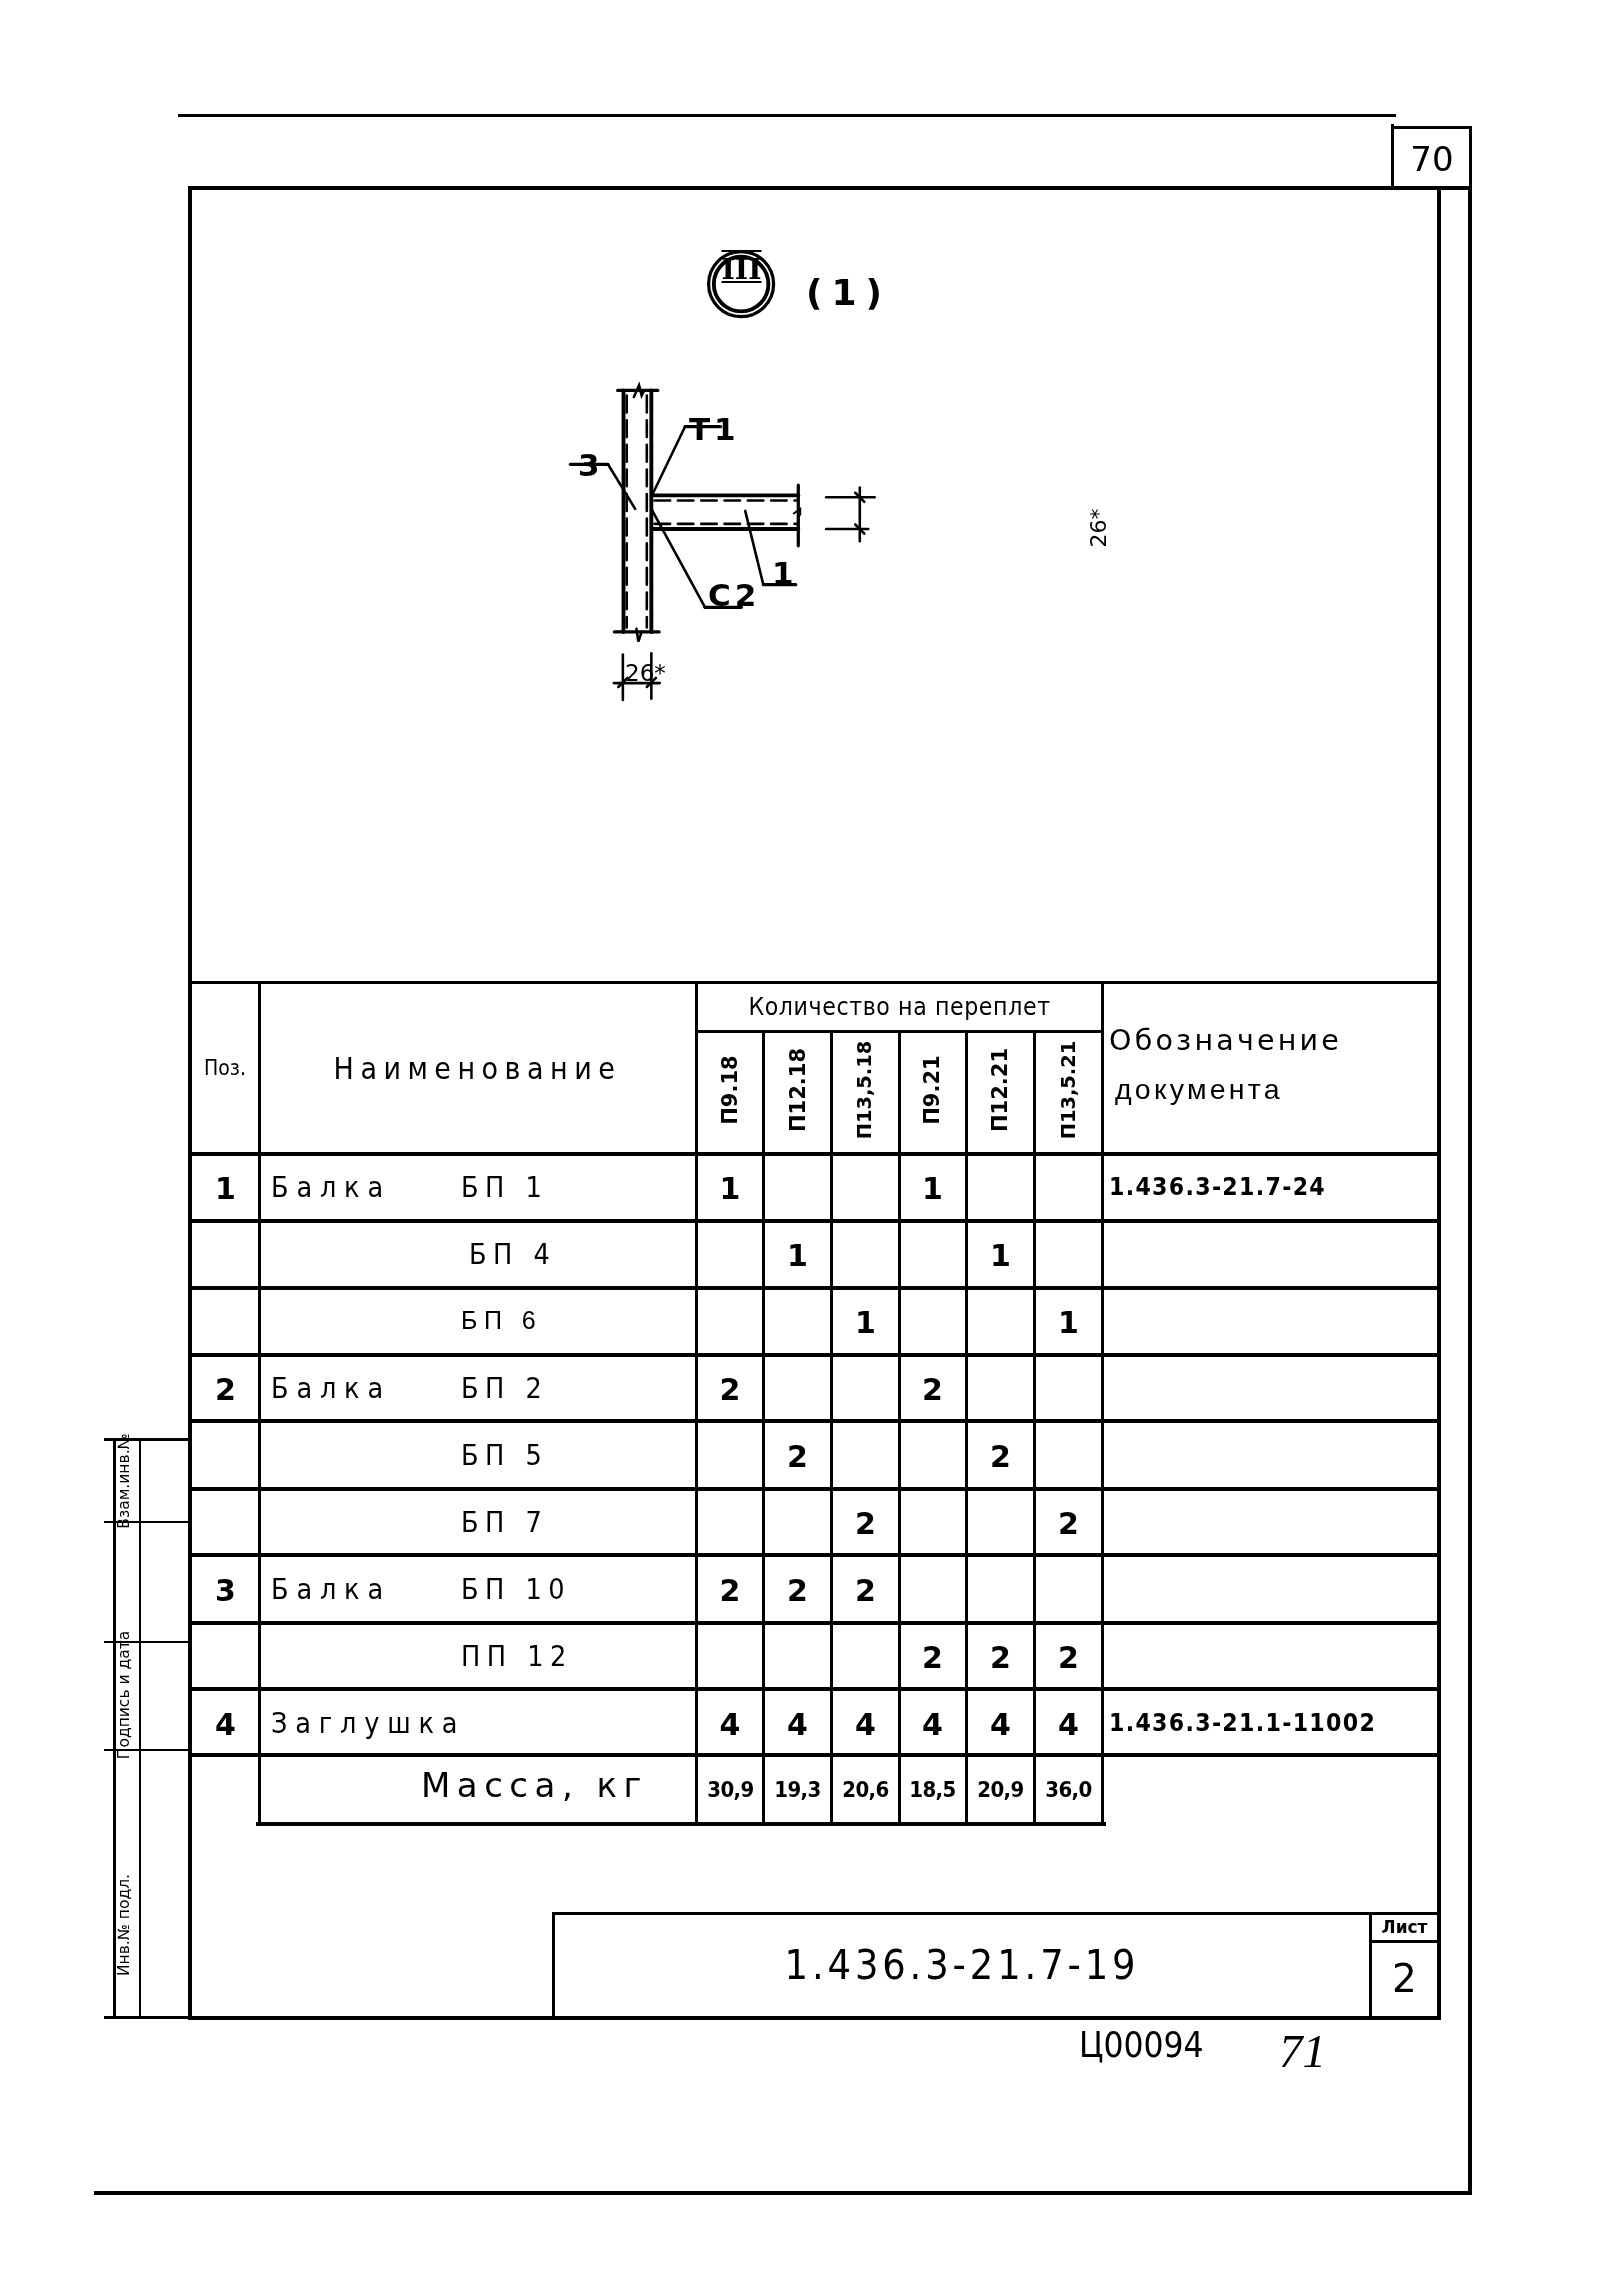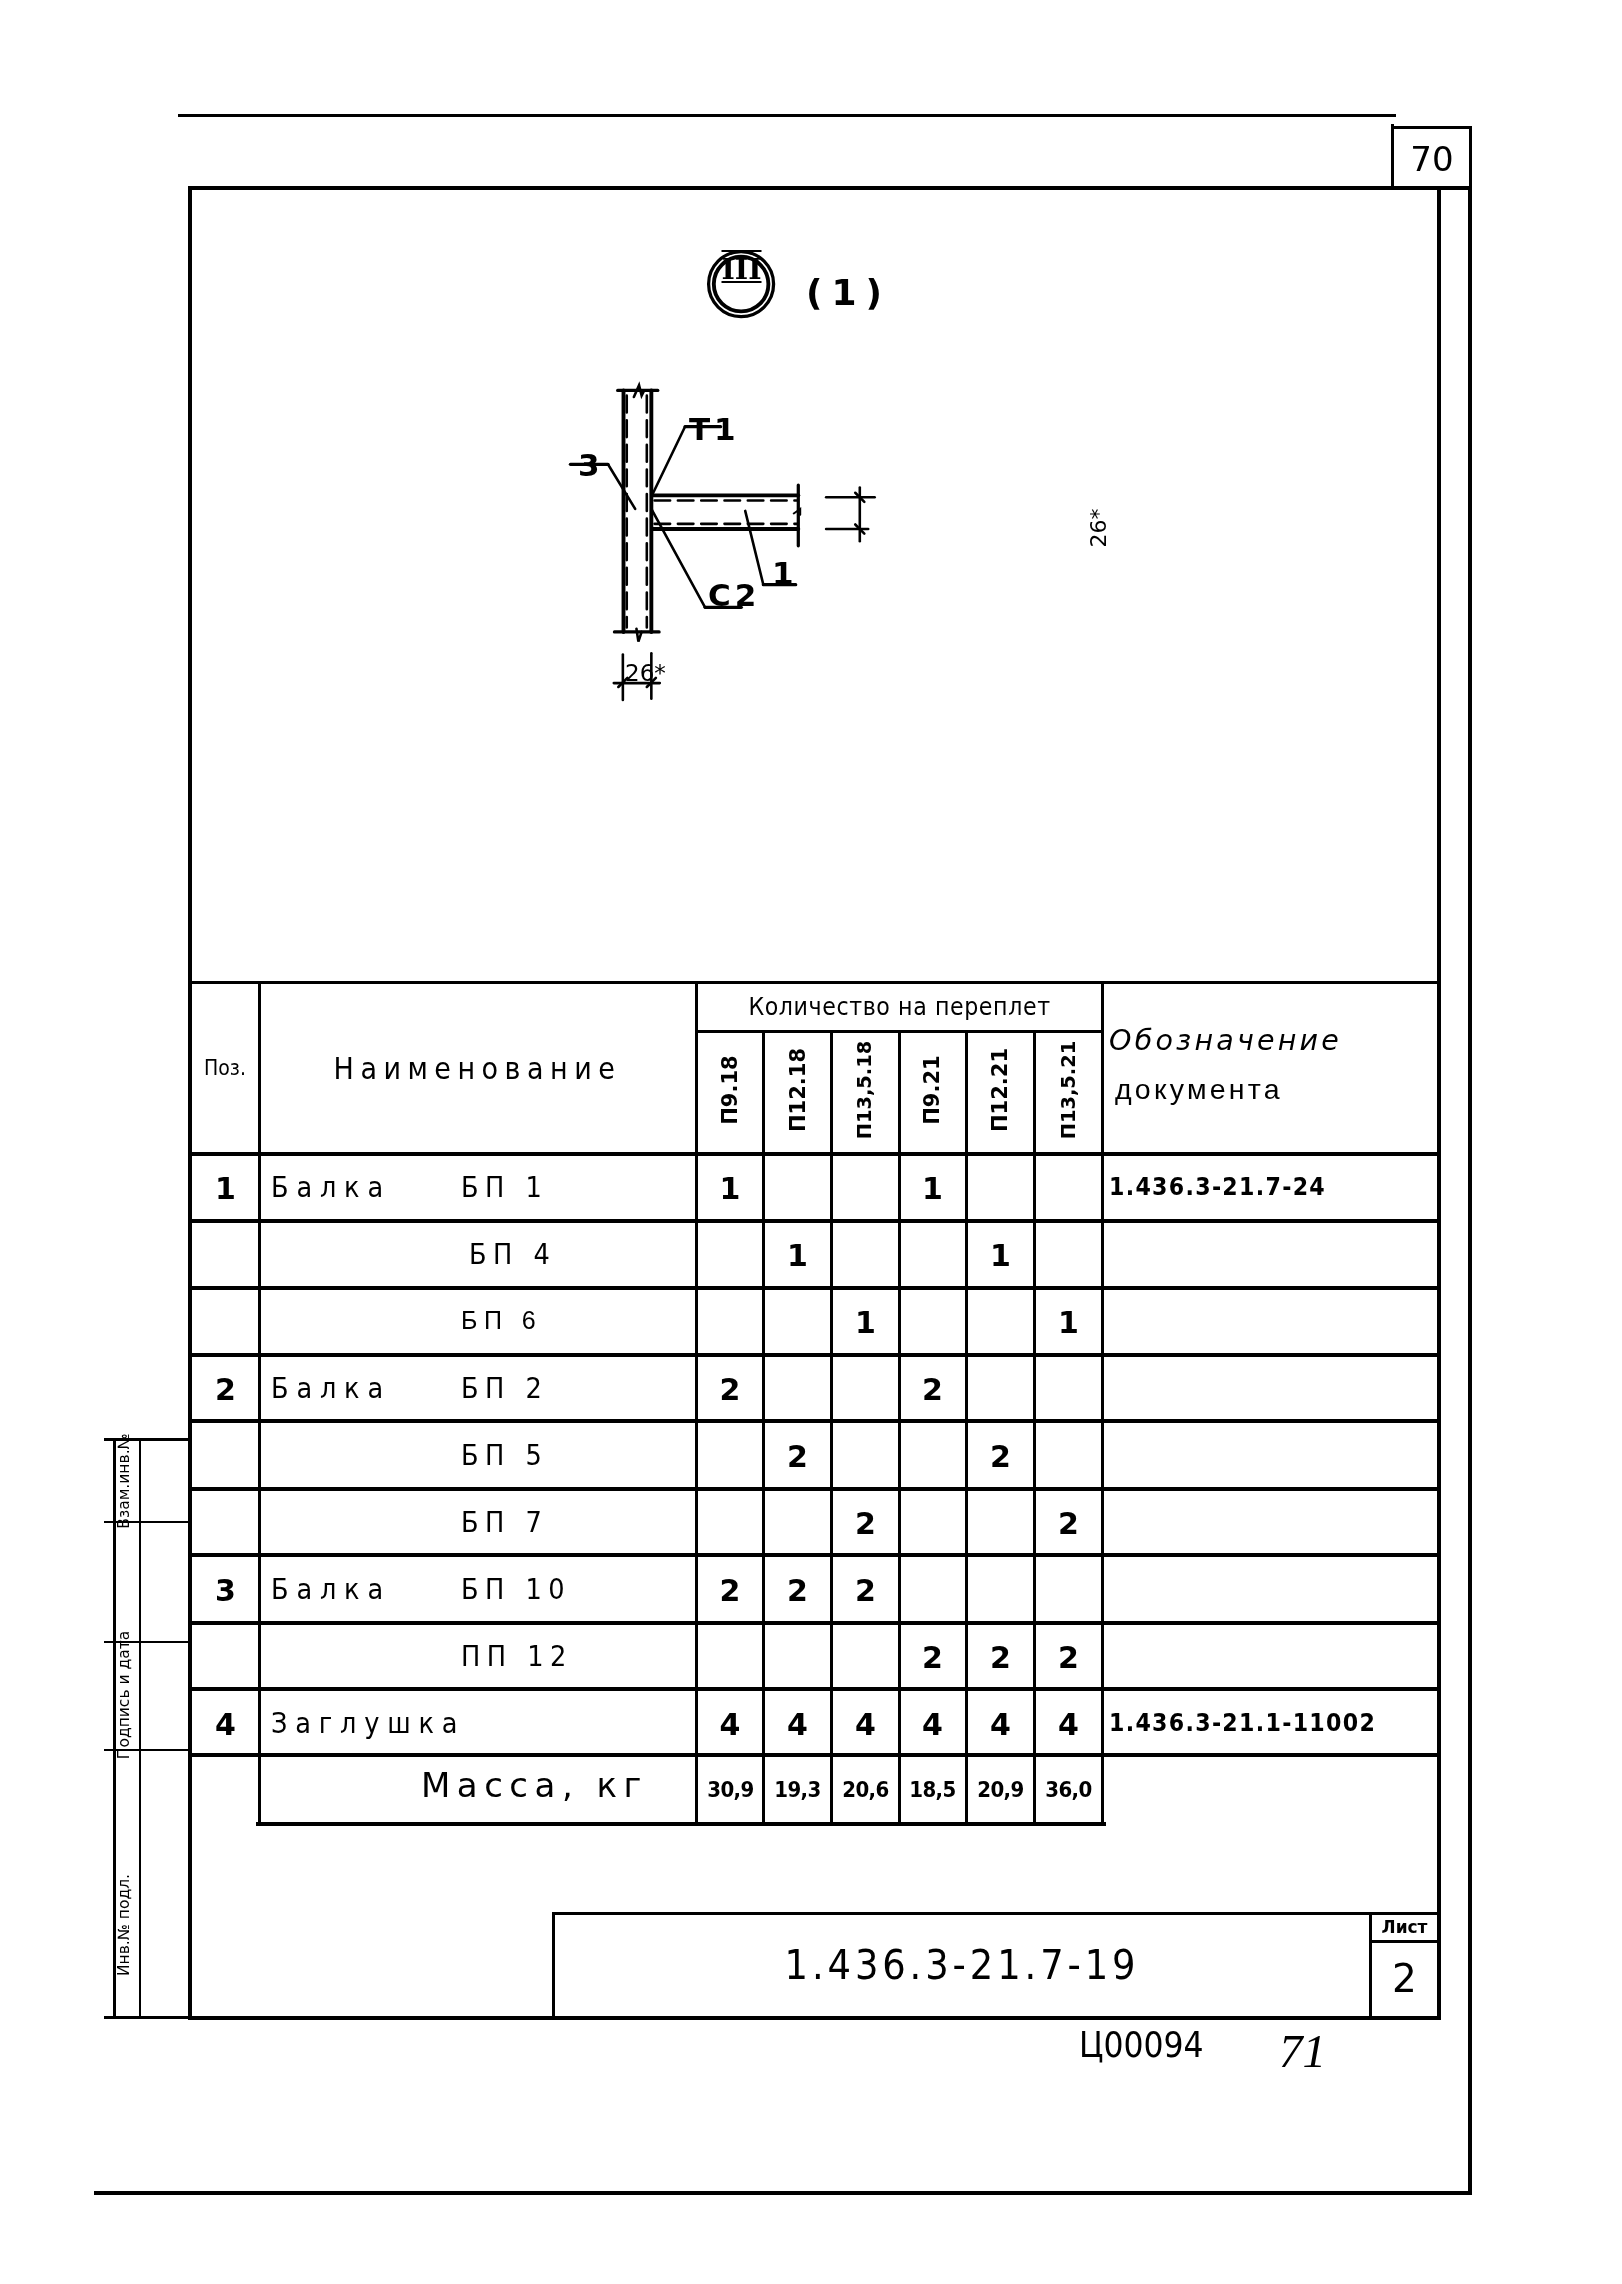--- a/index.html
+++ b/index.html
@@ -111,21 +111,21 @@
   <div class="vl" style="left:762px; top:1031px; width:2.6px; height:792px;"></div>
   <div class="vl" style="left:830px; top:1031px; width:2.6px; height:792px;"></div>
   <div class="vl" style="left:898px; top:1031px; width:2.6px; height:792px;"></div>
   <div class="vl" style="left:965px; top:1031px; width:2.6px; height:792px;"></div>
   <div class="vl" style="left:1033px; top:1031px; width:2.6px; height:792px;"></div>
   <div class="vl" style="left:1101px; top:981px; width:3.2px; height:842px;"></div>
 
   <div class="txt cell-c" style="left:192px; top:985px; width:66px; height:167px; font-size:21px; font-family:'DejaVu Sans Condensed','DejaVu Sans',sans-serif;">Поз.</div>
   <div class="txt cell-c hw" style="left:260px; top:985px; width:435px; height:167px; font-size:30px; font-weight:normal; letter-spacing:6.5px;">Наименование</div>
   <div class="txt cell-c" style="left:698px; top:985px; width:403px; height:45px; font-size:24.6px; font-family:'DejaVu Sans Condensed','DejaVu Sans',sans-serif; letter-spacing:0.6px;">Количество на переплет</div>
-  <div class="txt" style="left:1109px; top:1027px; font-size:28.5px; letter-spacing:3.2px; font-family:'DejaVu Sans',sans-serif;font-style:italic;">Обозначение</div>
+  <div class="txt" style="left:1109px; top:1027px; font-size:28.5px; letter-spacing:3.2px; font-family:'DejaVu Sans',sans-serif;">Обозначение</div>
   <div class="txt" style="left:1115px; top:1075px; font-size:28.5px; letter-spacing:3.2px; font-family:Liberation Sans, sans-serif;">документа</div>
 
   <div class="rot" style="left:672px; top:1077px; width:117px; height:26px; font-size:21px; text-align:center;">П9.18</div>
   <div class="rot" style="left:740px; top:1077px; width:117px; height:26px; font-size:21px; text-align:center;">П12.18</div>
   <div class="rot" style="left:807px; top:1077px; width:117px; height:26px; font-size:19.4px; text-align:center;">П13,5.18</div>
   <div class="rot" style="left:874px; top:1077px; width:117px; height:26px; font-size:21px; text-align:center;">П9.21</div>
   <div class="rot" style="left:942px; top:1077px; width:117px; height:26px; font-size:21px; text-align:center;">П12.21</div>
   <div class="rot" style="left:1011px; top:1077px; width:117px; height:26px; font-size:19.4px; text-align:center;">П13,5.21</div>
 
   <div id="table-rows">

